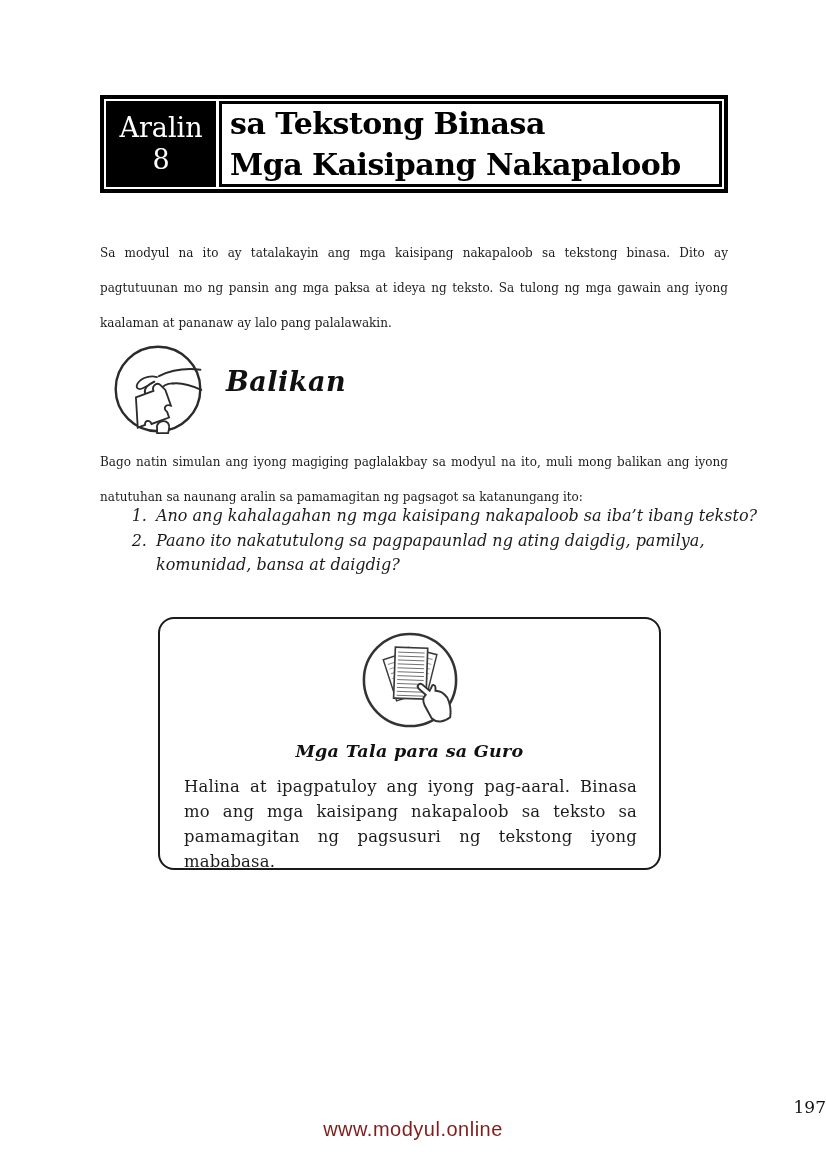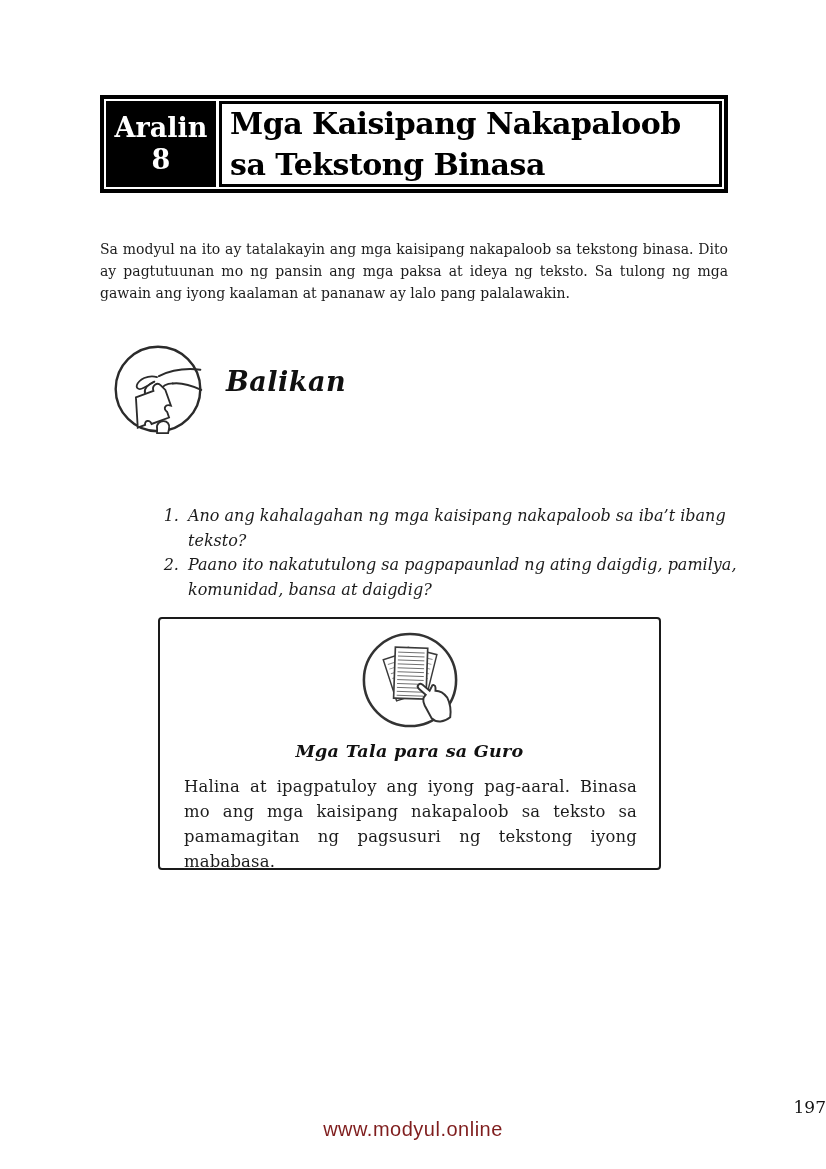--- a/index.html
+++ b/index.html
@@ -22,21 +22,21 @@
     border: 4px solid #000;
     padding: 2px;
   }
   .header-inner { display: flex; width: 100%; height: 100%; }
   .header-lesson {
     flex: 0 0 110px;
     background: #000000;
     color: #ffffff;
     display: flex; flex-direction: column;
     align-items: center; justify-content: center;
-    font-weight: bold;
+    font-weight: normal;
     font-size: 27px;
     line-height: 1.2;
     margin-right: 3px;
   }
   .header-title {
     flex: 1;
     border: 3px solid #000;
     box-sizing: border-box;
     display: flex; flex-direction: column; justify-content: center;
     padding-left: 8px;
@@ -45,22 +45,22 @@
     font-size: 30px;
     line-height: 41px;
     letter-spacing: -0.5px;
     white-space: nowrap;
   }
 
   
   .para {
     position: absolute;
     left: 100px; width: 628px;
-    font-size: 14px;
-    line-height: 22px;
+    font-size: 12px;
+    line-height: 35px;
     text-align: justify;
   }
   .intro-para { top: 224px; }
   .balikan-para { top: 433px; }
 
   
   .balikan-icon-wrap { position: absolute; left: 112px; top: 343px; width: 92px; height: 92px; }
   .balikan-heading {
     position: absolute; left: 226px; top: 366px;
     font-size: 27px; font-weight: bold; font-style: italic;
@@ -68,31 +68,31 @@
   }
 
   .question-list {
     position: absolute;
     left: 100px; top: 504px; width: 624px;
     margin: 0; padding-left: 52px;
     font-style: italic;
     font-size: 16px;
     line-height: 24.5px;
   }
-  .question-list li { padding-left: 4px; margin-left: 32px; }
+  .question-list li { padding-left: 4px; }
   .question-list li::marker { font-style: italic; }
 
   
   .note-box {
     position: absolute;
     left: 158px; top: 617px;
     width: 503px; height: 253px;
     box-sizing: border-box;
     border: 2px solid #1a1a1a;
-    border-radius: 4px;
+    border-radius: 16px;
     text-align: center;
   }
   .note-icon-wrap { display: inline-block; width: 102px; height: 102px; margin-top: 10px; }
   .note-heading {
     font-size: 17.5px; font-weight: bold; font-style: italic;
     color: #111; margin-top: 6px; letter-spacing: 0.3px;
   }
   .note-body {
     text-align: justify;
     margin: 13px 22px 0 24px;
@@ -122,22 +122,22 @@
 
 <div class="page">
 
   <div class="header-box">
     <div class="header-inner">
       <div class="header-lesson">
         <span>Aralin</span>
         <span>8</span>
       </div>
       <div class="header-title">
+        <span>sa Tekstong Binasa</span>
         <span>Mga Kaisipang Nakapaloob</span>
-        <span>sa Tekstong Binasa</span>
       </div>
     </div>
   </div>
 
   <p class="para intro-para">Sa modyul na ito ay tatalakayin ang mga kaisipang nakapaloob sa tekstong binasa. Dito ay pagtutuunan mo ng pansin ang mga paksa at ideya ng teksto. Sa tulong ng mga gawain ang iyong kaalaman at pananaw ay lalo pang palalawakin.</p>
 
   <div class="balikan-icon-wrap">
     <svg viewBox="0 0 100 100" width="92" height="92" aria-hidden="true">
       <circle cx="50" cy="50" r="46" fill="none" stroke="#2b2b2b" stroke-width="2.6"></circle>
 
@@ -149,20 +149,21 @@
       <path d="M46 53 C43 56 42 60 45 62 C48 63 51 60 53 57" fill="none" stroke="#2b2b2b" stroke-width="1.9" stroke-linecap="round"></path>
       <path d="M66 44 C59 44 54 48 52 52 C50 56 53 59 58 58" fill="none" stroke="#2b2b2b" stroke-width="1.9" stroke-linecap="round"></path>
 
       <path d="M26 59 L45 52 C43 46 49 42 53 46 L58 51 L64 68 C58 66 55 71 60 75 L62 81 L43 88 C41 83 35 84 36 89 L28 92 Z" fill="#ffffff" stroke="#2b2b2b" stroke-width="2"></path>
 
       <path d="M49 93 C48 88 52 85 56 85 C60 85 63 88 62 93 L61 98 L49 98 Z" fill="#ffffff" stroke="#2b2b2b" stroke-width="2"></path>
     </svg>
   </div>
   <div class="balikan-heading">Balikan</div>
 
+  <p class="para balikan-para">Bago natin simulan ang iyong magiging paglalakbay sa modyul na ito, muli mong balikan ang iyong natutuhan sa naunang aralin sa pamamagitan ng pagsagot sa katanungang ito:</p>
 
   <ol class="question-list">
     <li>Ano ang kahalagahan ng mga kaisipang nakapaloob sa iba’t ibang teksto?</li>
     <li>Paano ito nakatutulong sa pagpapaunlad ng ating daigdig, pamilya, komunidad, bansa at daigdig?</li>
   </ol>
 
   <div class="note-box">
     <div class="note-icon-wrap">
       <svg viewBox="0 0 104 104" width="102" height="102" aria-hidden="true">
         <circle cx="52" cy="52" r="47" fill="none" stroke="#333333" stroke-width="2.6"></circle>

